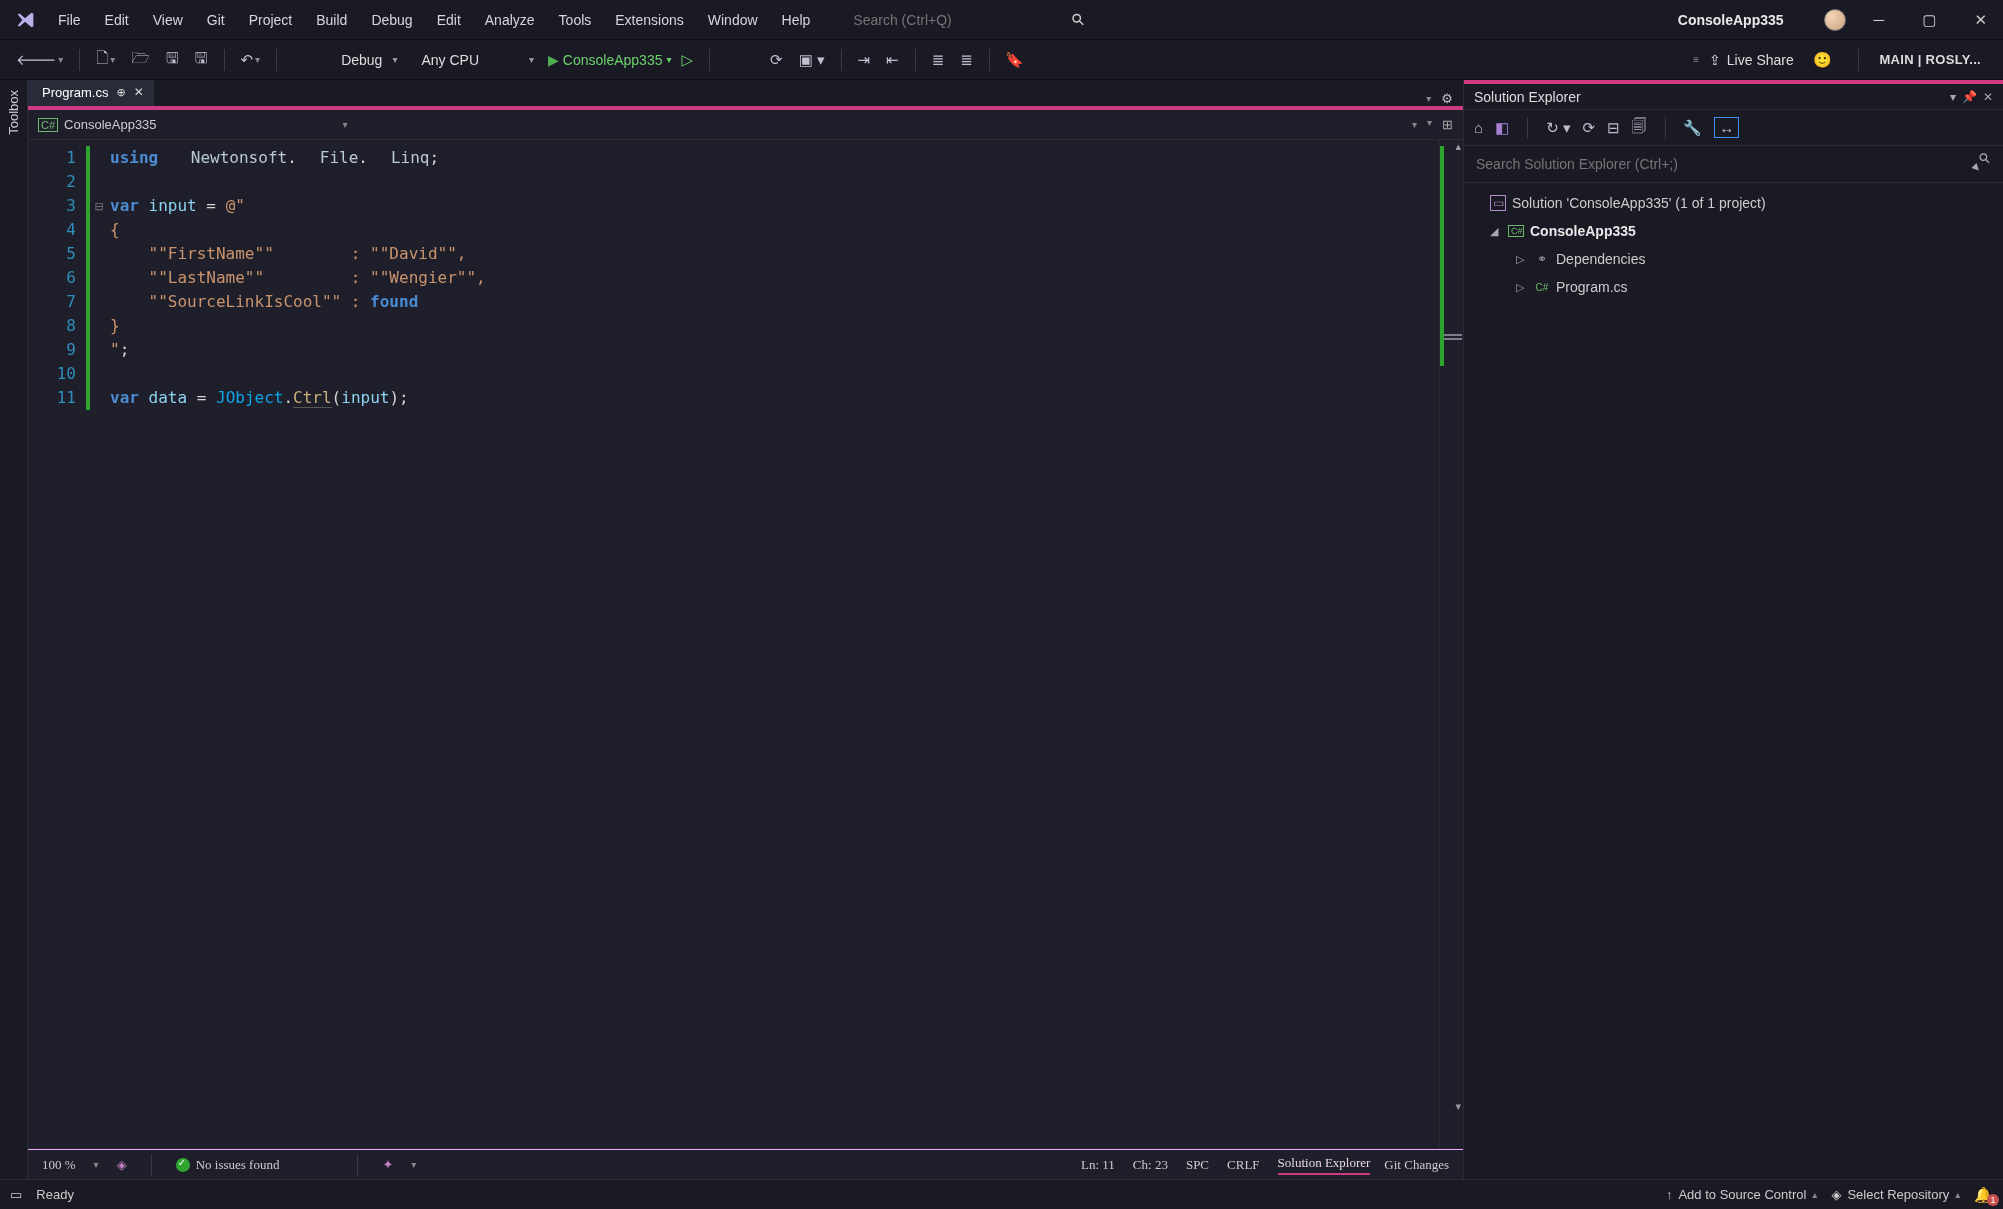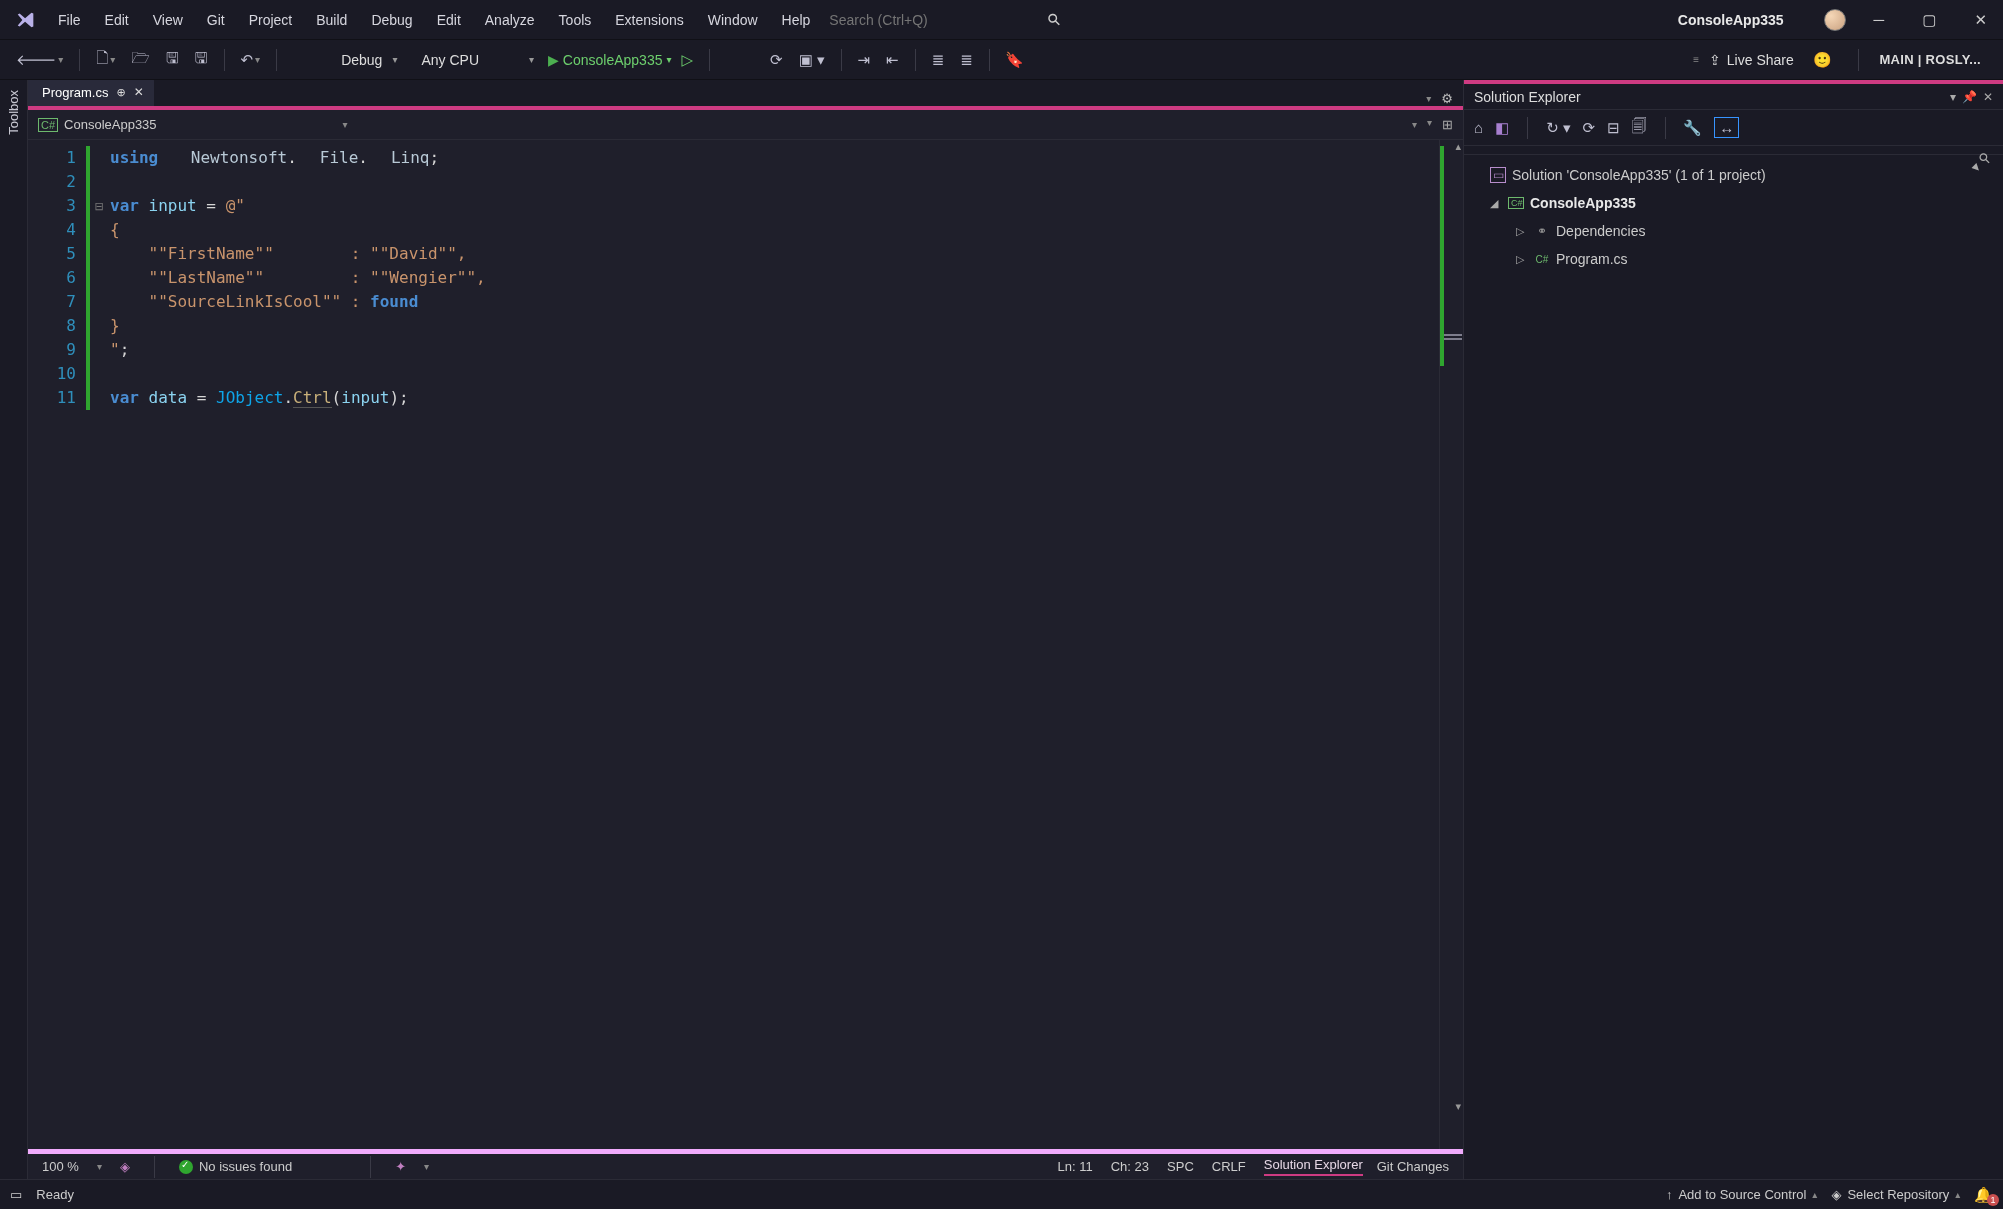--- a/index.html
+++ b/index.html
@@ -20,21 +20,21 @@
   height: 40px;
   background: #1a1a25;
   display: flex;
   align-items: center;
   padding: 0 6px;
   border-bottom: 1px solid #101016;
 }
 .logo { width: 28px; height: 28px; margin: 0 6px; display: flex; align-items: center; justify-content: center; color: #b9b1e8; font-size: 11px; }
 .menus { display: flex; align-items: center; }
 .menu-item { padding: 6px 12px; font-size: 14px; color: #d6d6de; cursor: pointer; }
-.search-wrap { flex: 0 0 300px; display: flex; align-items: center; position: relative;}
+.search-wrap { margin-left: 24px; flex: 0 0 300px; display: flex; align-items: center; position: relative;}
 .search-input { background: transparent; border: 1px solid transparent; color: #888; font-size: 14px; padding: 4px 6px; width: 220px; }
 .search-icon { font-size: 16px; color: #ccc; transform: rotate(-45deg) scaleX(-1); margin-left: 6px;}
 .title-spacer { flex: 1; }
 .app-title { font-size: 14px; font-weight: 600; color: #e8e8e8; }
 .title-right { display: flex; align-items: center; gap: 18px; margin-left: auto; padding-left: 40px;}
 .avatar { width: 22px; height: 22px; border-radius: 50%; background: radial-gradient(circle at 30% 30%, #f5d7b7, #c9a180); border: 1px solid #777;}
 .win-btn { font-size: 15px; color: #ccc; padding: 4px 10px; cursor: pointer; }
 
 
 .toolbar {
@@ -92,21 +92,21 @@
 .kw  { color:#4a8cd1; font-weight: bold;}
 .ns  { color:#b8c9d6;padding-left:23px;}
 .cls { color:#0ea5e9;}
 .str { color:#c9946c;}
 .boo { color:#4a8cd1; font-weight:bold;}
 .id  { color:#8bd3f0;}
 .mth { color:#c9b07a; border-bottom: 1px solid #555;}
 .pln { color:#d6d6d6;}
 .op  { color:#d6d6d6;}
 
-.editor-status { height: 30px; background:#1f1f2b; border-top:5px solid #f0abfc; display:flex; align-items:center; padding:0 14px; font-size:13px; color:#ccc; gap:18px;}
+.editor-status { height: 30px; background:#1f1f2b; border-top:1px solid #f0abfc; display:flex; align-items:center; padding:0 14px; font-size:13px; color:#ccc; gap:18px;font-family:Liberation Serif, serif;}
 .editor-status .zoom { }
 .editor-status .ok-badge { display:flex; align-items:center; gap:6px;}
 .editor-status .ok-badge .dot { width:14px; height:14px; background:#2fa52f; border-radius:50%; display:inline-block; position:relative;}
 .editor-status .ok-badge .dot::after{content:"✓"; color:#fff; font-size:10px; position:absolute; left:2px; top:-1px;}
 .editor-status .spacer { flex:1;}
 .editor-status .seg { }
 .sol-tabs { display:flex; gap:14px; align-items:center;}
 .sol-tabs .t { color:#ccc; cursor:pointer;}
 .sol-tabs .t.active { border-bottom: 2px solid #ce3b82; padding-bottom:2px; color:#e7d8e6;}
 
@@ -365,20 +365,21 @@
       <span class="tool-sep"></span>
       <span class="tb">↻ ▾</span>
       <span class="tb">⟳</span>
       <span class="tb">⊟</span>
       <span class="tb">🗐</span>
       <span class="tool-sep"></span>
       <span class="tb">🔧</span>
       <span class="tb right-sel">↔</span>
     </div>
     <div class="panel-search">
+      <input placeholder="Search Solution Explorer (Ctrl+;)" style="">
       <span class="sicon">⚲ ▾</span>
     </div>
     <div class="tree">
       <div class="tree-row">
         <span class="exp"></span>
         <span class="ficon ic-sol">▭</span>
         <span>Solution 'ConsoleApp335' (1 of 1 project)</span>
       </div>
       <div class="tree-row indent1">
         <span class="exp">◢</span>

